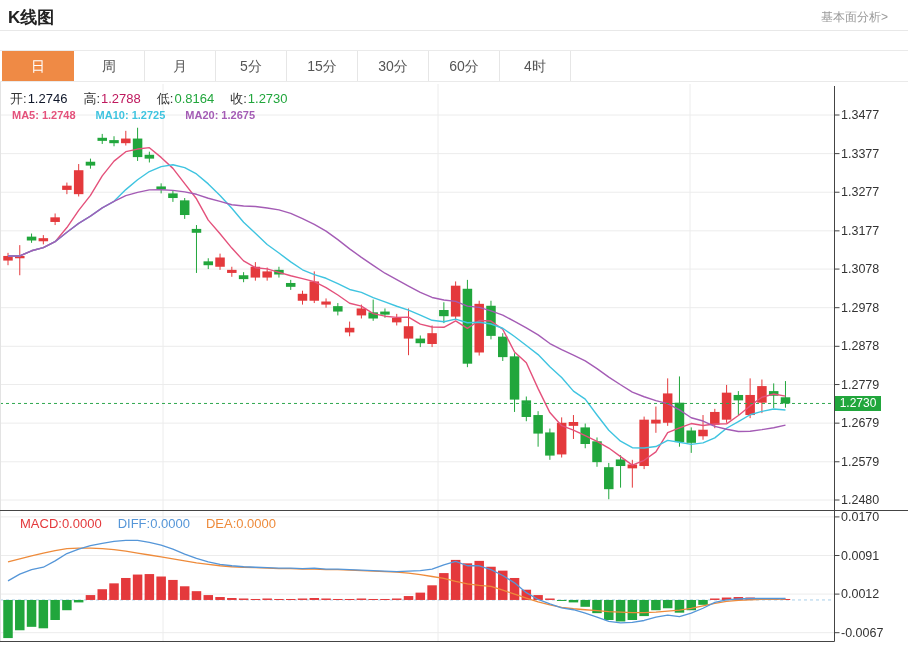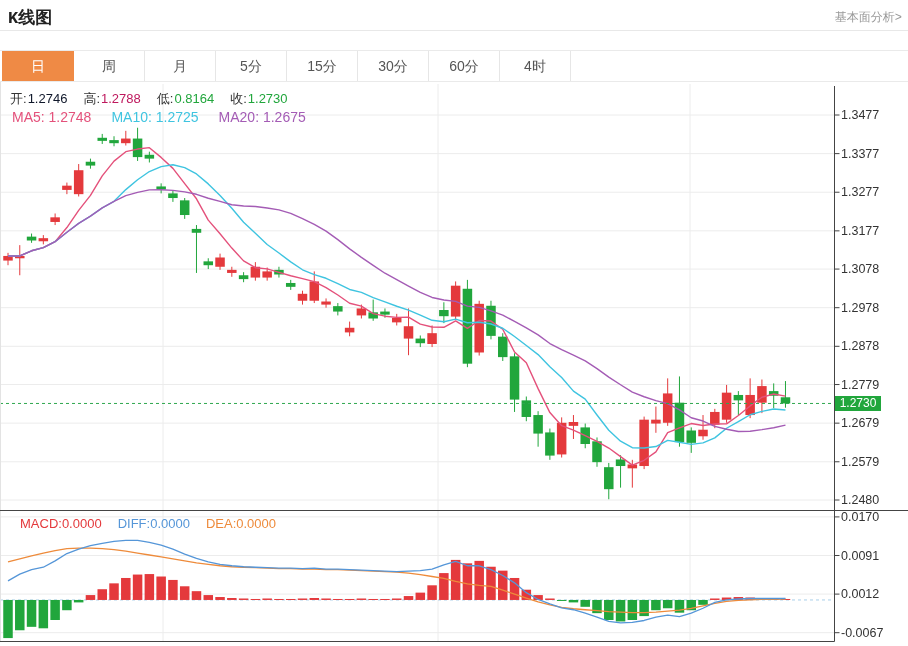--- a/index.html
+++ b/index.html
@@ -1,30 +1,30 @@
 <!DOCTYPE html>
 <html><head>
 <meta charset="utf-8">
 <style>
   html,body{margin:0;padding:0;background:#fff;width:908px;height:646px;overflow:hidden;
     font-family:"Liberation Sans",sans-serif;position:relative;}
-  .header{height:30px;border-bottom:1px solid #e8e8e8;position:relative;background:#fff;font-family:Liberation Mono, monospace;}
+  .header{height:30px;border-bottom:1px solid #e8e8e8;position:relative;background:#fff;}
   .title{display:inline-block;margin:0;padding:6px 0 0 8px;font-size:17px;font-weight:bold;color:#222;}
-  .flink{position:absolute;right:6px;top:9px;font-size:12px;color:#999;text-decoration:none;cursor:pointer;}
+  .flink{position:absolute;right:20px;top:9px;font-size:12px;color:#999;text-decoration:none;cursor:pointer;}
   .tabbar{margin-top:19px;height:30px;border-top:1px solid #eaeaea;border-bottom:1px solid #eaeaea;
     display:flex;padding-left:2px;background:#fff;position:relative;z-index:2;}
   .tab{width:70px;height:30px;line-height:30px;text-align:center;font-size:14px;color:#555;
     border-right:1px solid #e6e6e6;background:#fff;cursor:pointer;user-select:none;}
   .tab:first-child{border-left:1px solid #e6e6e6;}
   .tab.active{background:#EF8A45;border-color:#EF8A45;color:#fff;}
   #chart-svg{position:absolute;left:0;top:0;z-index:1;}
   .overlay{position:absolute;z-index:3;white-space:nowrap;}
   .ohlc-row{left:10px;top:90px;font-size:13px;color:#333;}
   .ohlc-row .val{margin:0 16px 0 1px;}
-  .ma-row{left:12px;top:109px;font-size:14px;}
+  .ma-row{left:12px;top:109px;font-size:11px;font-weight:bold;}
   .ma-row span{margin-right:20px;}
   .macd-row{left:20px;top:516px;font-size:13px;}
   .macd-row span{margin-right:16px;}
   .badge{left:835px;width:46px;height:15px;line-height:15px;text-align:center;
     color:#fff;font-size:12px;}
 </style>
 </head>
 <body>
 
 <svg id="chart-svg" width="908" height="646">

